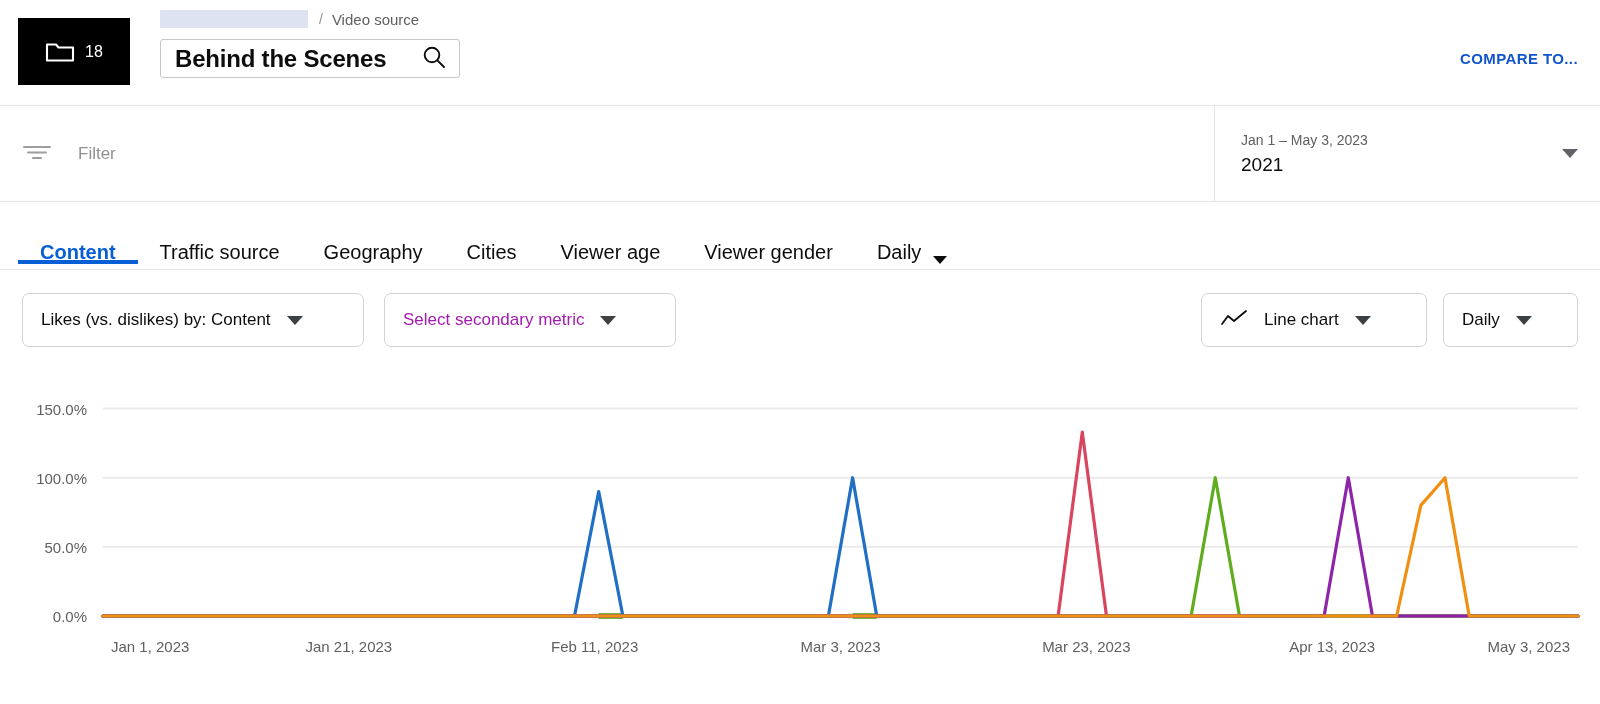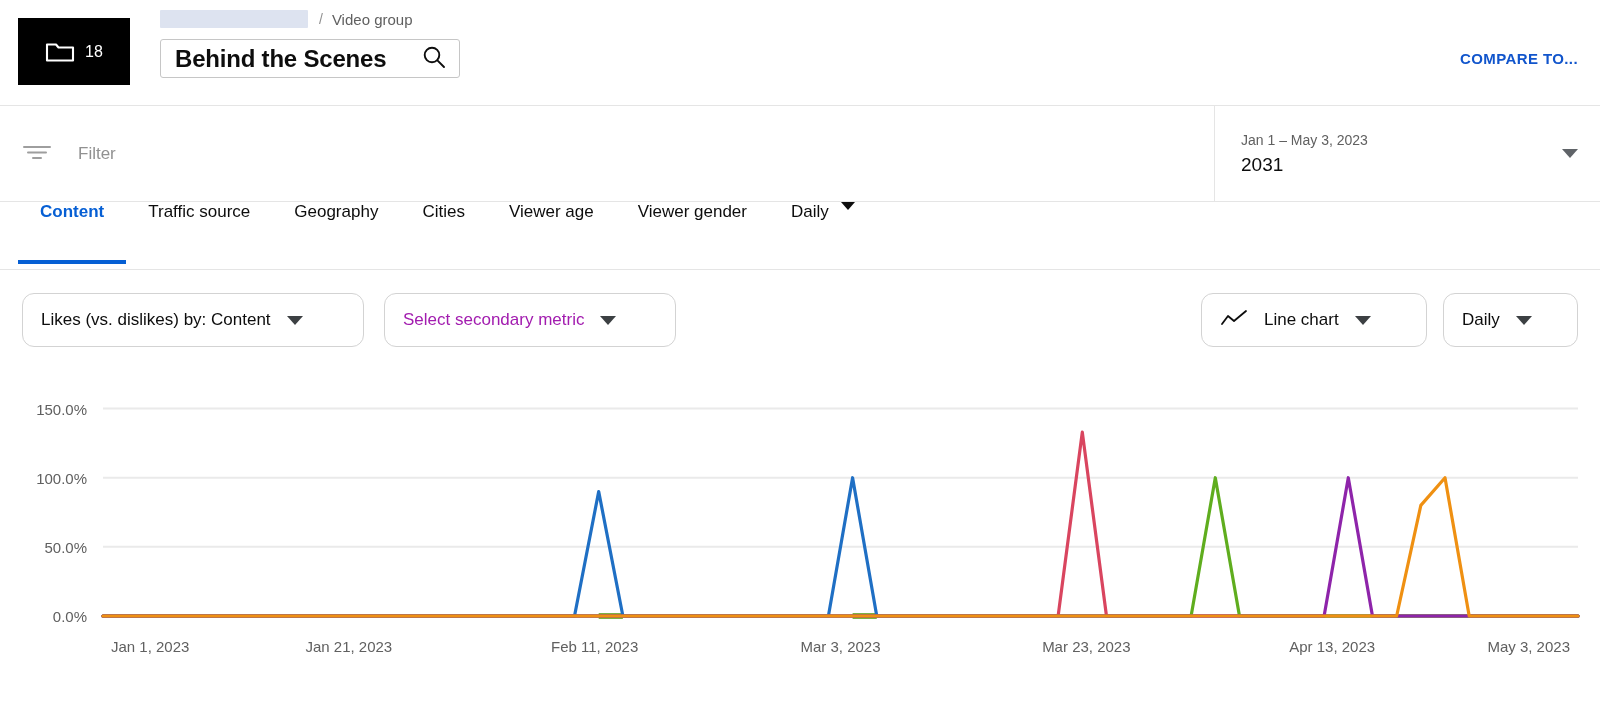--- a/index.html
+++ b/index.html
@@ -109,23 +109,23 @@
   
   .tabs {
     height: 68px;
     display: flex; align-items: flex-start;
     padding-left: 18px;
     border-bottom: 1px solid #e5e5e5;
     gap: 0;
   }
   .tab {
     height: 62px;
-    display: flex; align-items: flex-start;
+    display: flex; align-items: flex-end;
     padding: 0 22px;
-    font-size: 17px; color: #0d0d0d;
+    font-size: 20px; color: #0d0d0d;
     cursor: pointer;
     position: relative;
   }
   .tab.active { color: #065fd4; font-weight: 700; }
   .tab.active::after {
     content: "";
     position: absolute;
     left: 0; right: 0; bottom: 0;
     height: 4px; background: #065fd4;
   }
@@ -140,21 +140,21 @@
   
   .controls {
     height: 100px;
     display: flex; align-items: center;
     padding: 0 22px;
     position: relative;
   }
   .sel {
     height: 54px;
     border: 1px solid #d3d3d3;
-    border-radius: 12px;
+    border-radius: 7px;
     display: flex; align-items: center;
     padding: 0 18px;
     background: #fff;
     cursor: pointer;
     gap: 16px;
   }
   .sel-text { font-size: 17px; color: #0d0d0d; white-space: nowrap; }
   .sel-text.placeholder { color: #a21caf; }
   .sel .caret {
     width: 0; height: 0;
@@ -191,21 +191,21 @@
         <path d="M2 4.5h9l2.5 3H28v13H2z" stroke="#ffffff" stroke-width="2.1" stroke-linejoin="round"></path>
       </svg>
     </span>
     <span class="thumb-count">18</span>
   </div>
 
   <div class="title-block">
     <div class="breadcrumb">
       <span class="crumb-redacted"></span>
       <span class="crumb-sep">/</span>
-      <span class="crumb-text">Video group</span>
+      <span class="crumb-text">Video source</span>
     </div>
 
     <div class="search-pill">
       <span class="search-pill-text">Behind the Scenes</span>
       <span>
         <svg width="26" height="26" viewBox="0 0 26 26" fill="none">
           <circle cx="11" cy="11" r="7.3" stroke="#0d0d0d" stroke-width="1.9"></circle>
           <line x1="16.4" y1="16.4" x2="23" y2="23" stroke="#0d0d0d" stroke-width="1.9" stroke-linecap="round"></line>
         </svg>
       </span>
@@ -223,21 +223,21 @@
         <line x1="6" y1="10.5" x2="24" y2="10.5" stroke="#9e9e9e" stroke-width="2" stroke-linecap="round"></line>
         <line x1="11" y1="16" x2="19" y2="16" stroke="#9e9e9e" stroke-width="2" stroke-linecap="round"></line>
       </svg>
     </span>
     <span class="filter-label">Filter</span>
   </div>
 
   <div class="date-right">
     <div class="date-lines">
       <div class="date-range">Jan 1 – May 3, 2023</div>
-      <div class="date-preset">2031</div>
+      <div class="date-preset">2021</div>
     </div>
     <span class="caret-dn"></span>
   </div>
 </div>
 
 <div class="tabs">
   <div class="tab active">
     <span>Content</span>
   </div>
   <div class="tab">

